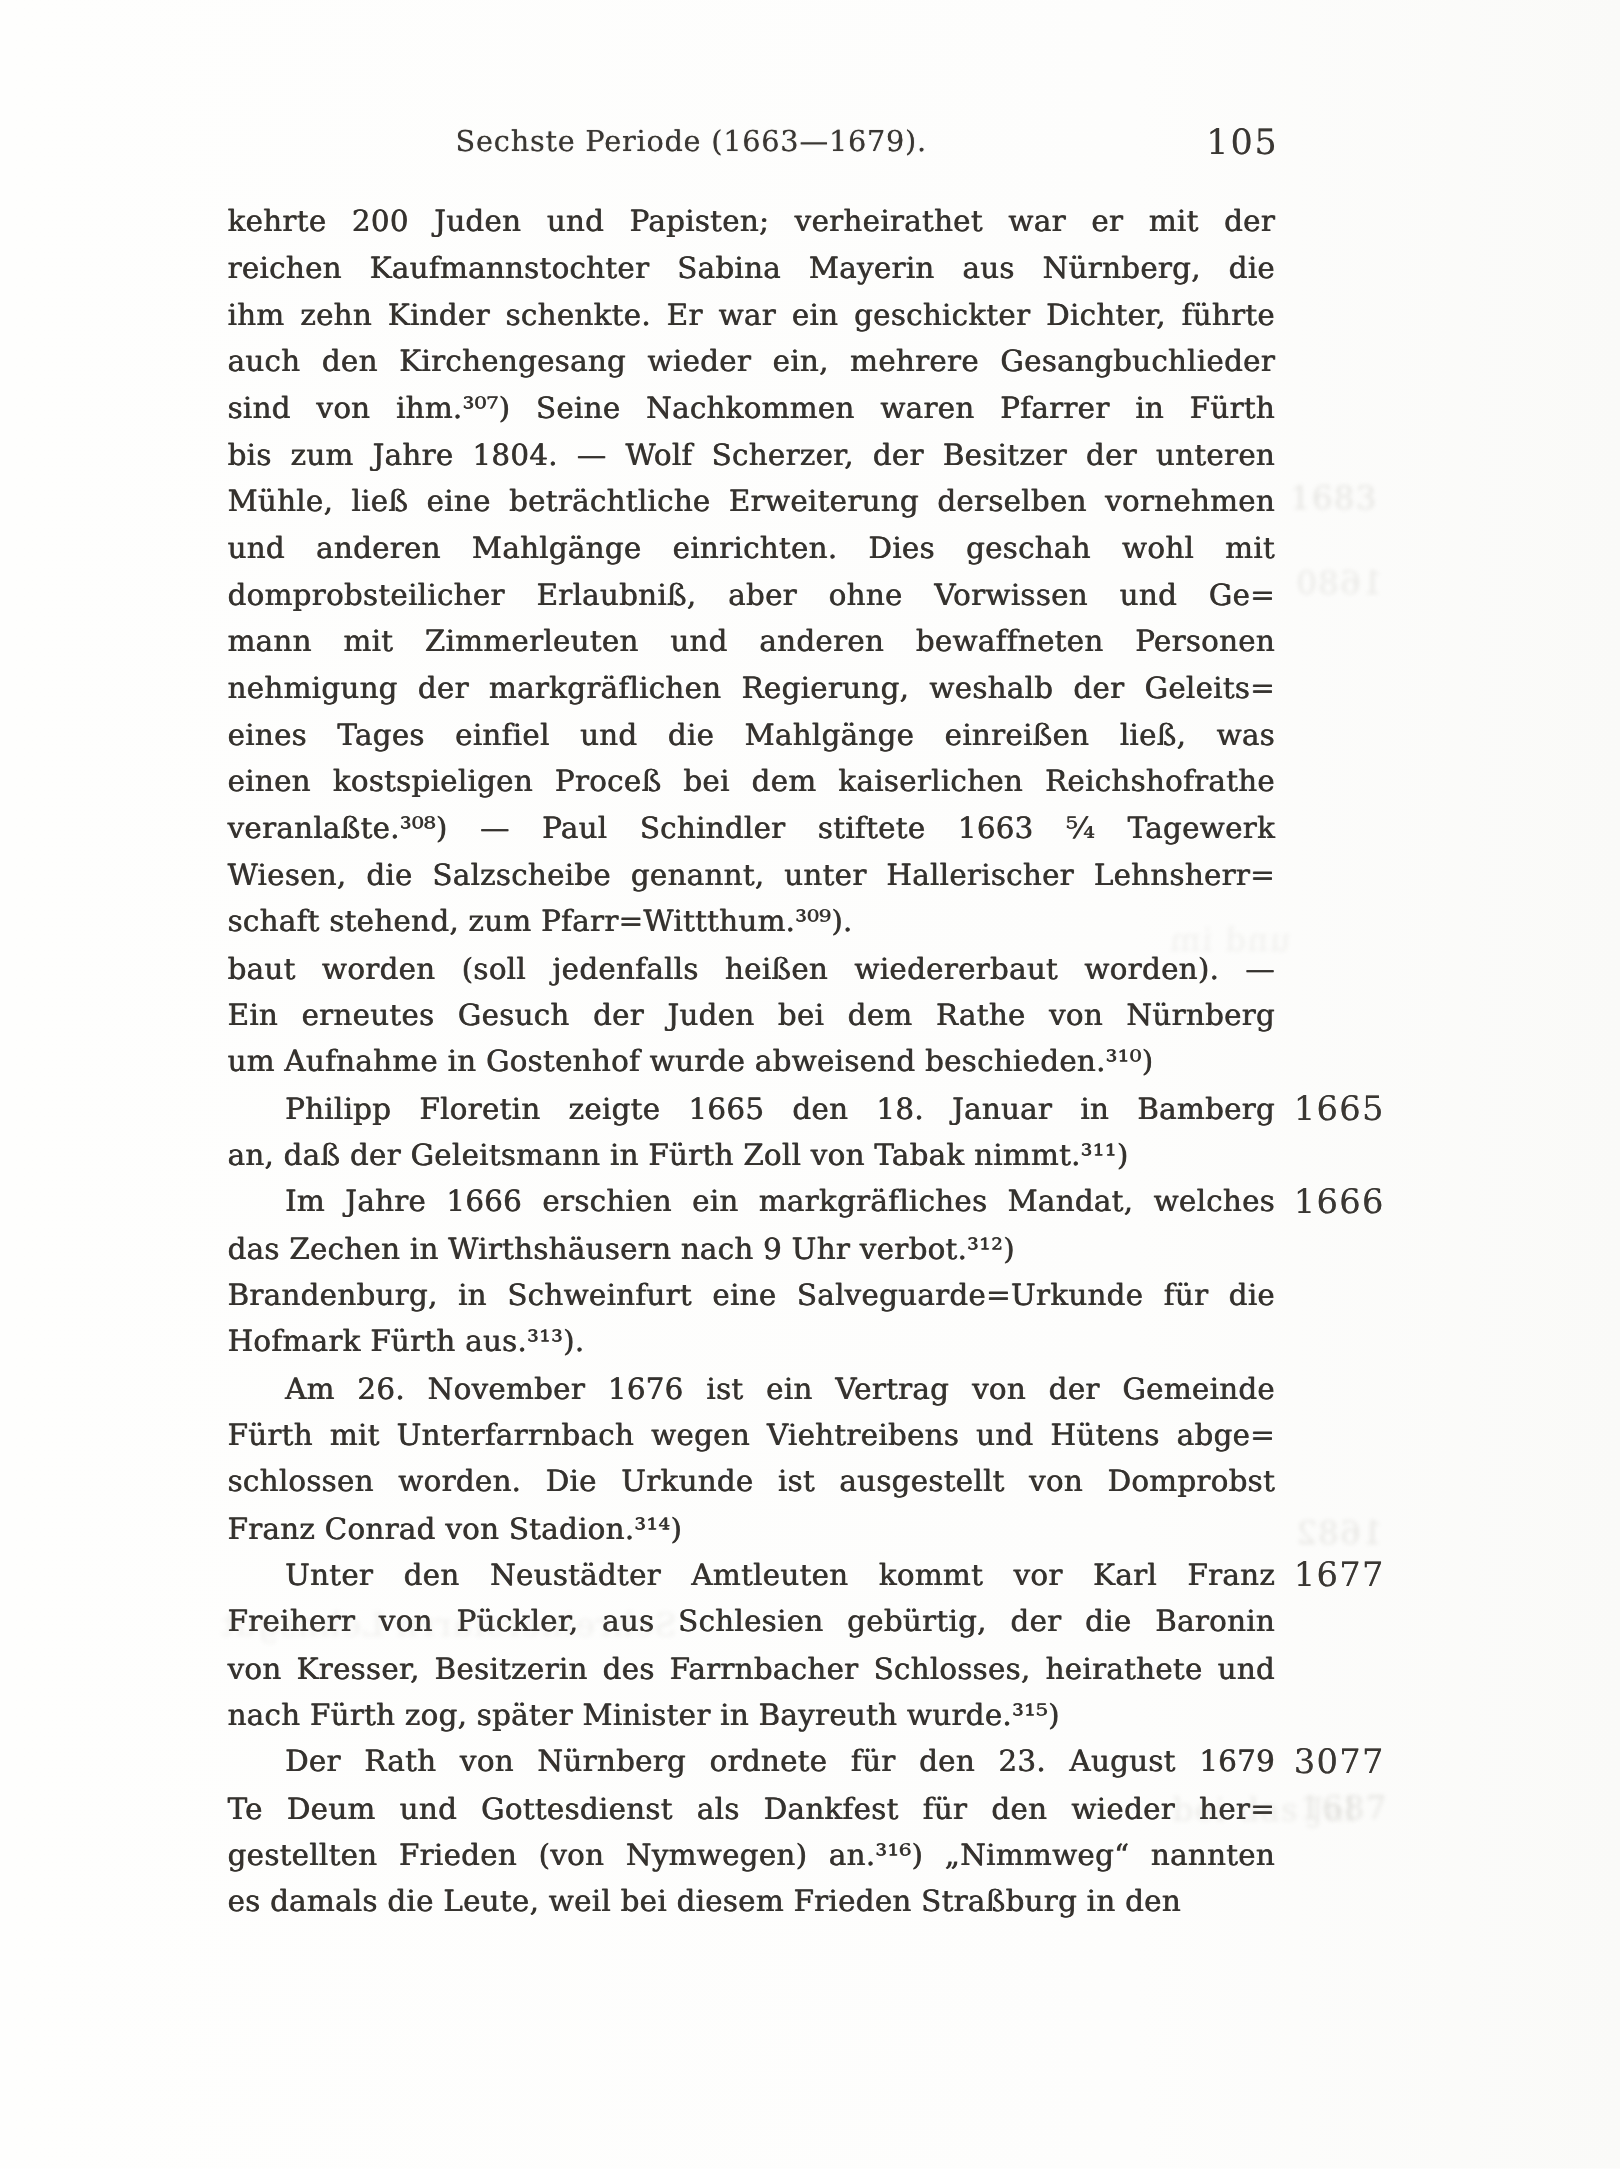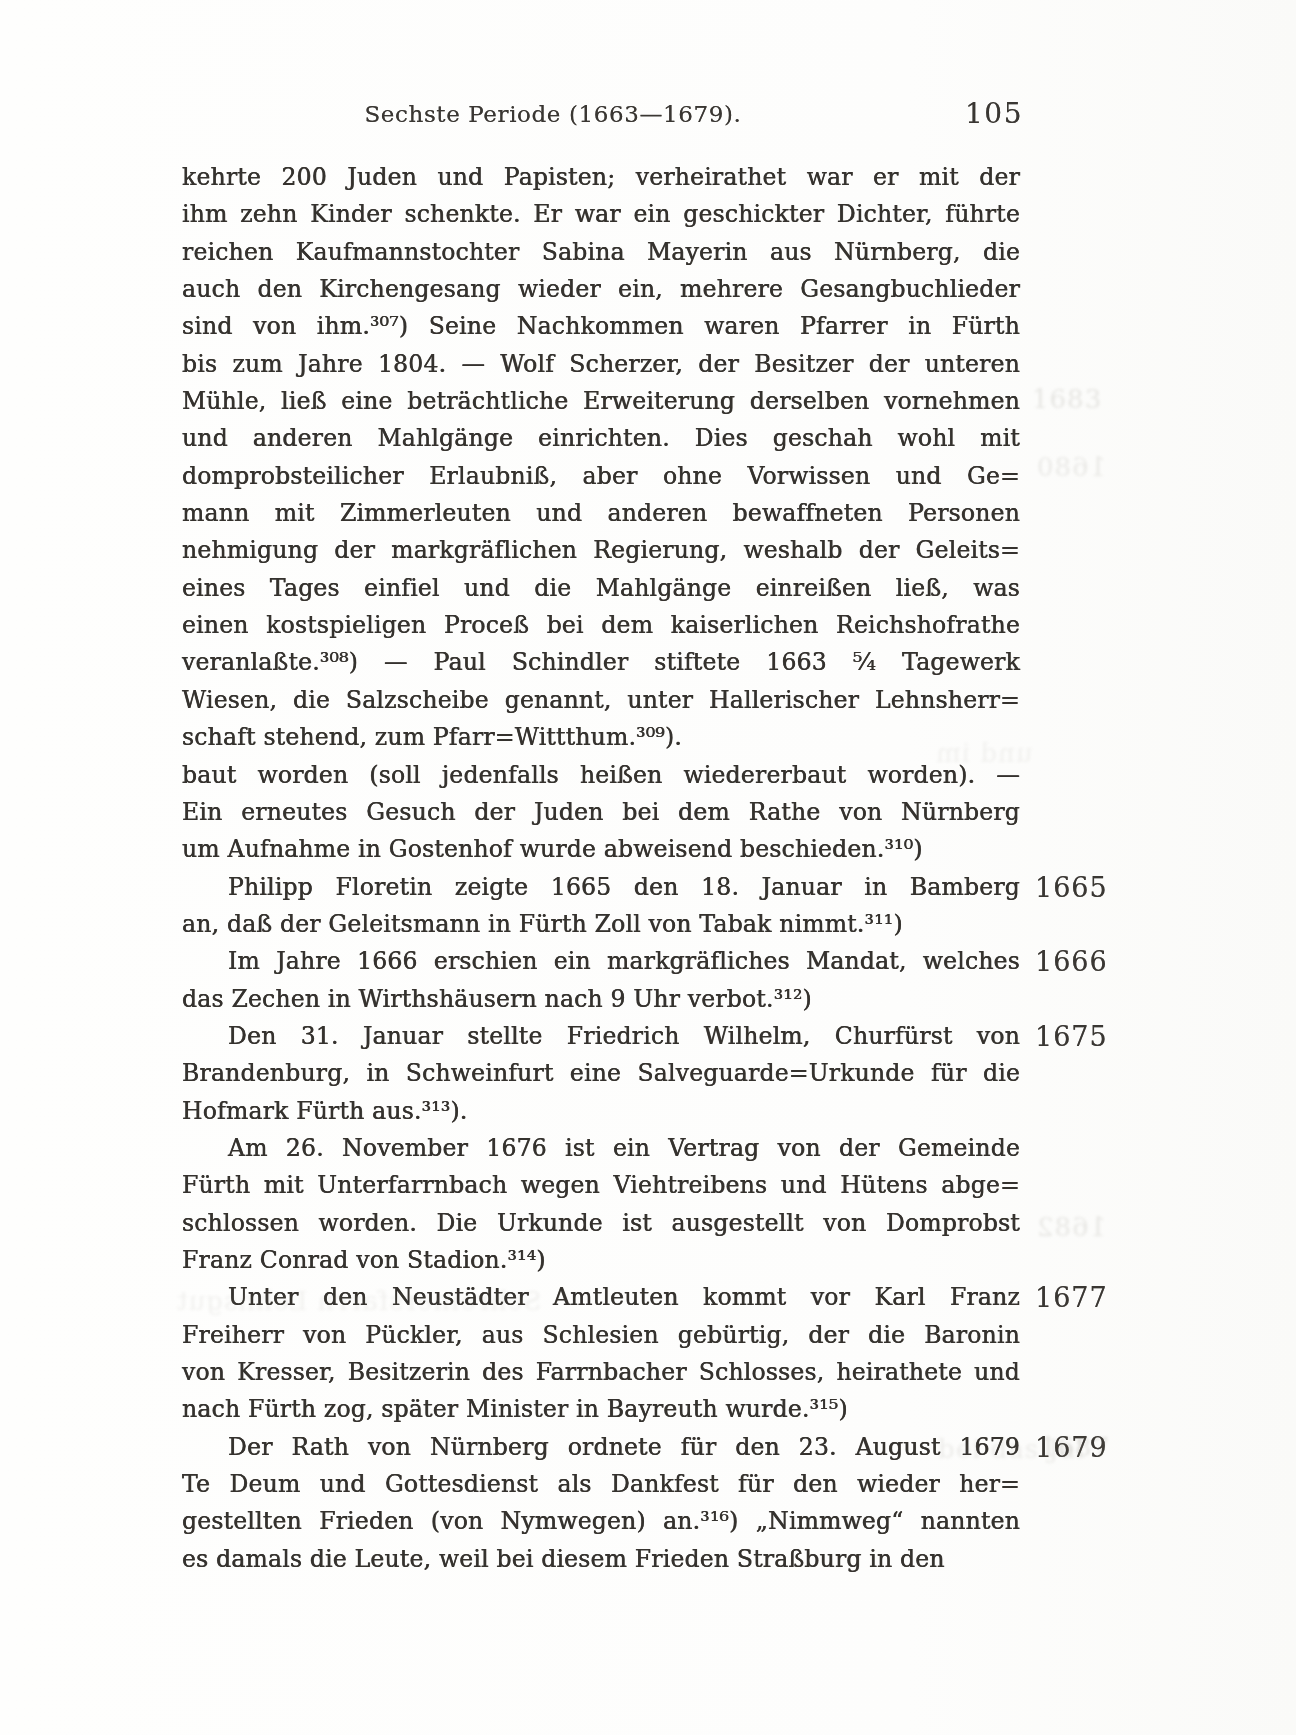--- a/index.html
+++ b/index.html
@@ -87,54 +87,53 @@
   }
 </style>
 </head>
 <body>
 
 <div class="page">
   <div class="header-title">Sechste Periode (1663—1679).</div>
   <div class="page-number">105</div>
   <div class="text-block" id="text-block">
       <div class="line">kehrte 200 Juden und Papisten; verheirathet war er mit der</div>
+      <div class="line">reichen Kaufmannstochter Sabina Mayerin aus Nürnberg, die</div>
       <div class="line">ihm zehn Kinder schenkte. Er war ein geschickter Dichter, führte</div>
-      <div class="line">reichen Kaufmannstochter Sabina Mayerin aus Nürnberg, die</div>
       <div class="line">auch den Kirchengesang wieder ein, mehrere Gesangbuchlieder</div>
       <div class="line">sind von ihm.³⁰⁷)  Seine Nachkommen waren Pfarrer in Fürth</div>
       <div class="line">bis zum Jahre 1804. — Wolf Scherzer, der Besitzer der unteren</div>
       <div class="line">Mühle, ließ eine beträchtliche Erweiterung derselben vornehmen</div>
       <div class="line">und anderen Mahlgänge einrichten.  Dies geschah wohl mit</div>
       <div class="line">domprobsteilicher Erlaubniß, aber ohne Vorwissen und Ge=</div>
       <div class="line">mann mit Zimmerleuten und anderen bewaffneten Personen</div>
       <div class="line">nehmigung der markgräflichen Regierung, weshalb der Geleits=</div>
       <div class="line">eines Tages einfiel und die Mahlgänge einreißen ließ, was</div>
       <div class="line">einen kostspieligen Proceß bei dem kaiserlichen Reichshofrathe</div>
       <div class="line">veranlaßte.³⁰⁸) — Paul Schindler stiftete 1663 ⁵⁄₄ Tagewerk</div>
       <div class="line">Wiesen, die Salzscheibe genannt, unter Hallerischer Lehnsherr=</div>
       <div class="line para-end">schaft stehend, zum Pfarr=Wittthum.³⁰⁹).</div>
       <div class="line">baut worden (soll jedenfalls heißen wiedererbaut worden). —</div>
       <div class="line">Ein erneutes Gesuch der Juden bei dem Rathe von Nürnberg</div>
       <div class="line para-end">um Aufnahme in Gostenhof wurde abweisend beschieden.³¹⁰)</div>
       <div class="line indent">Philipp Floretin zeigte 1665 den 18. Januar in Bamberg<span class="margin-year">1665</span></div>
       <div class="line para-end">an, daß der Geleitsmann in Fürth Zoll von Tabak nimmt.³¹¹)</div>
       <div class="line indent">Im Jahre 1666 erschien ein markgräfliches Mandat, welches<span class="margin-year">1666</span></div>
       <div class="line para-end">das Zechen in Wirthshäusern nach 9 Uhr verbot.³¹²)</div>
-      <div class="line indent">Den 31. Januar stellte Friedrich Wilhelm, Churfürst von<span class="margin-year">1675</span></div>
       <div class="line">Brandenburg, in Schweinfurt eine Salveguarde=Urkunde für die</div>
       <div class="line para-end">Hofmark Fürth aus.³¹³).</div>
       <div class="line indent">Am 26. November 1676 ist ein Vertrag von der Gemeinde</div>
       <div class="line">Fürth mit Unterfarrnbach wegen Viehtreibens und Hütens abge=</div>
       <div class="line">schlossen worden.  Die Urkunde ist ausgestellt von Domprobst</div>
       <div class="line para-end">Franz Conrad von Stadion.³¹⁴)</div>
       <div class="line indent">Unter den Neustädter Amtleuten kommt vor Karl Franz<span class="margin-year">1677</span></div>
       <div class="line">Freiherr von Pückler, aus Schlesien gebürtig, der die Baronin</div>
       <div class="line">von Kresser, Besitzerin des Farrnbacher Schlosses, heirathete und</div>
       <div class="line para-end">nach Fürth zog, später Minister in Bayreuth wurde.³¹⁵)</div>
-      <div class="line indent">Der Rath von Nürnberg ordnete für den 23. August 1679<span class="margin-year">1679</span></div>
+      <div class="line indent">Der Rath von Nürnberg ordnete für den 23. August 1679<span class="margin-year">3077</span></div>
       <div class="line">Te Deum und Gottesdienst als Dankfest für den wieder her=</div>
       <div class="line">gestellten Frieden (von Nymwegen) an.³¹⁶) „Nimmweg“ nannten</div>
       <div class="line para-end">es damals die Leute, weil bei diesem Frieden Straßburg in den</div>
     </div>
 <span class="ghost-mark" style="left: 1032px; top: 384px; opacity: 0.2;">1683</span>
     <span class="ghost-mark mirrored" style="left: 1036px; top: 452px; opacity: 0.16;">1680</span>
     <span class="ghost-mark mirrored" style="left: 935px; top: 738px; opacity: 0.1;">und im</span>
     <span class="ghost-mark mirrored" style="left: 1036px; top: 1212px; opacity: 0.18;">1682</span>
     <span class="ghost-mark mirrored" style="left: 176px; top: 1286px; opacity: 0.11;">Schreinersfarrn Lehnsgut</span>
     <span class="ghost-mark" style="left: 938px; top: 1434px; opacity: 0.14;">bei das Jal</span>

